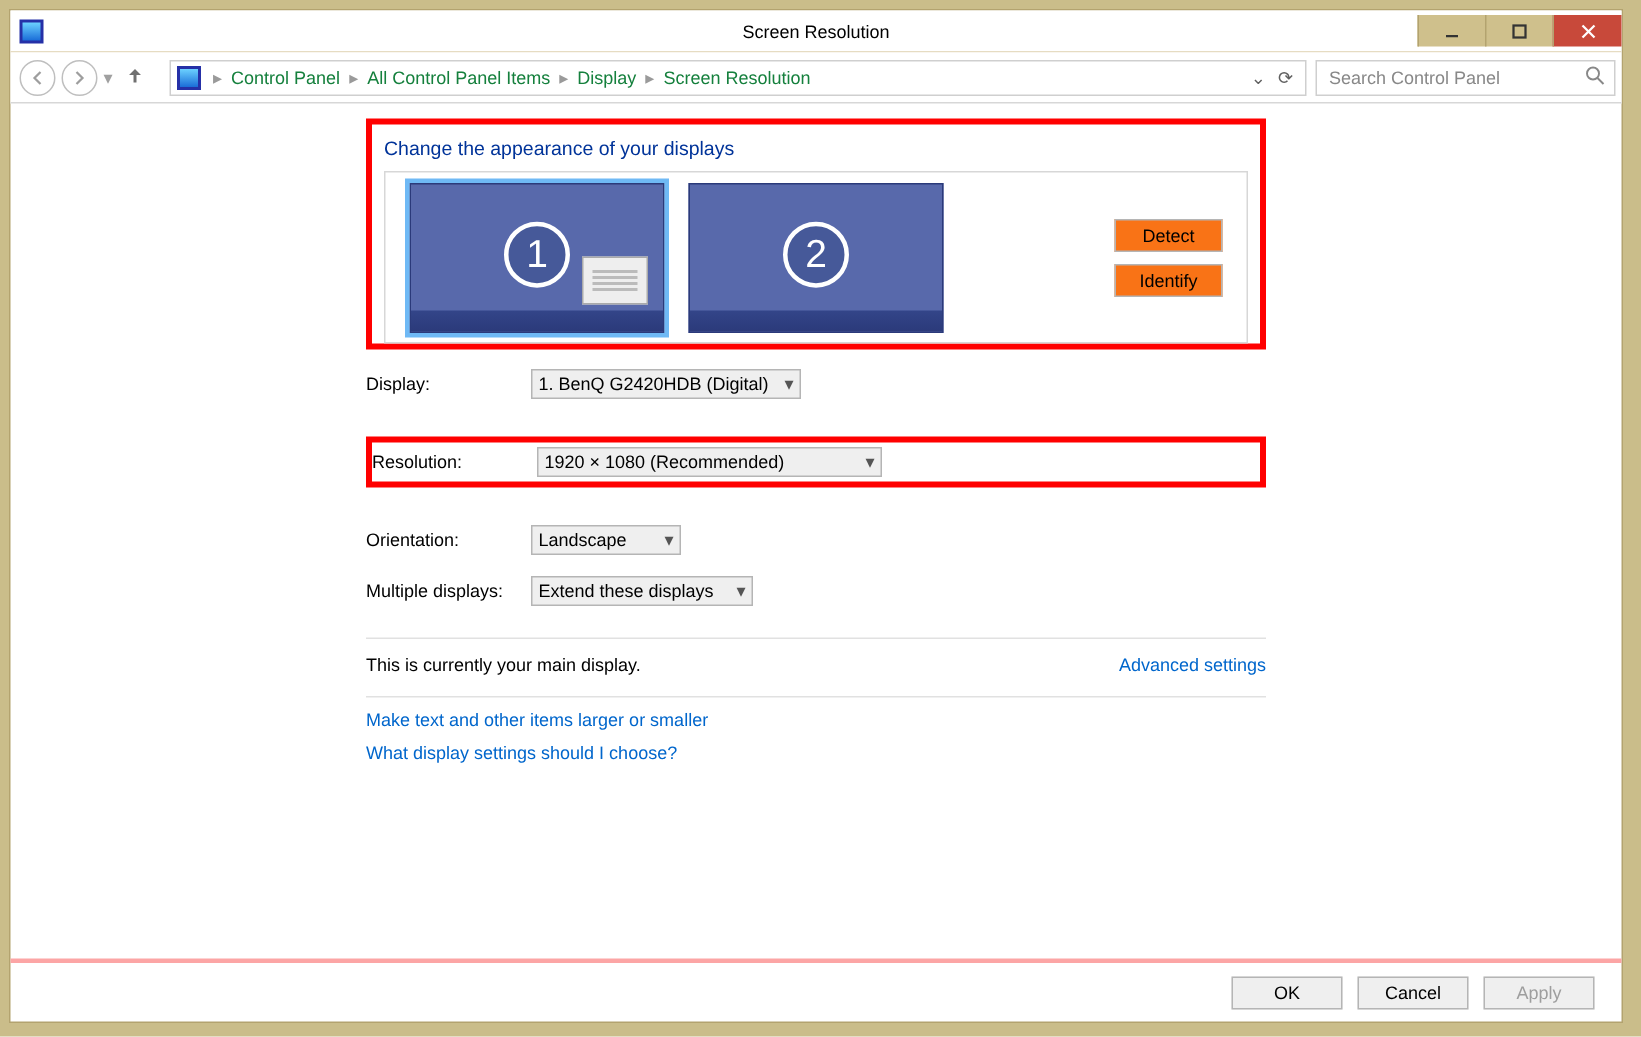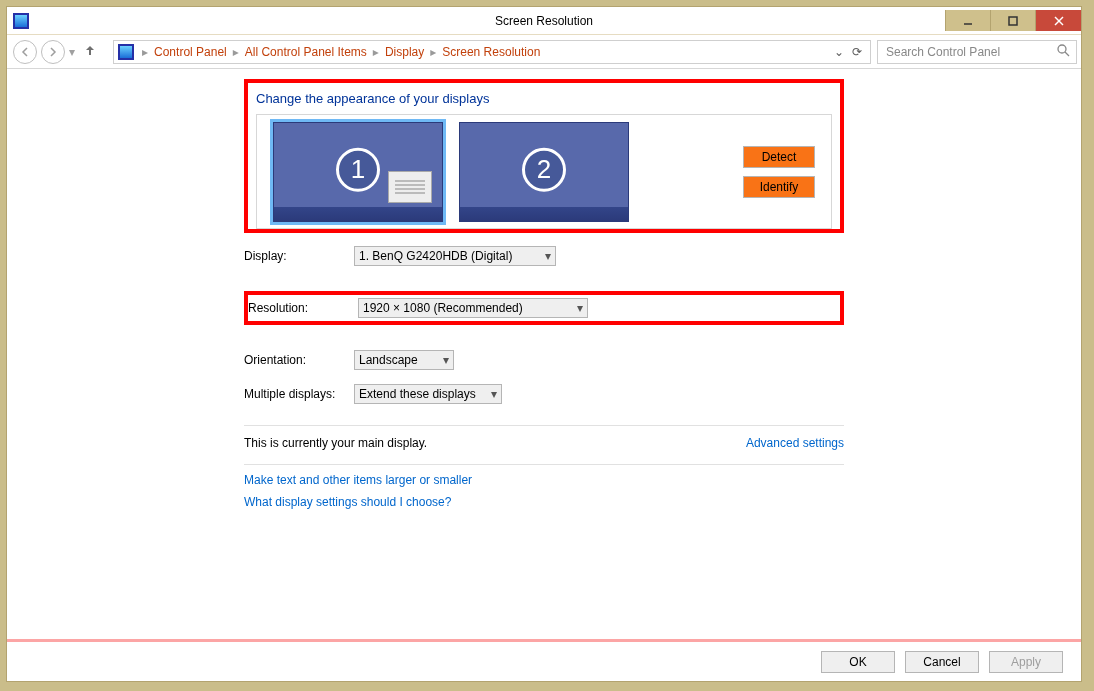--- a/index.html
+++ b/index.html
@@ -30,21 +30,21 @@
     display:flex; align-items:center; justify-content:center; color:#9e9e9e;
   }
   .nav-dd { width:10px; color:#a0a0a0; text-align:center; }
   .nav-up { width:18px; margin:0 6px; color:#707070; }
   .addressbar {
     flex:1; height:24px; border:1px solid #cfcfcf; display:flex; align-items:center; padding:0 4px; margin:0 6px;
   }
   .addr-icon { width:16px; height:16px; background:#2530a7; margin-right:6px; position:relative; }
   .addr-icon::after { content:""; position:absolute; inset:2px; background:linear-gradient(#6bd1ff,#1a6dd8); }
   .crumbs { display:flex; align-items:center; gap:0; flex:1; }
-  .crumb { padding:0 4px; color:#c2410c; }
+  .crumb { padding:0 4px; color:#15803d; }
   .crumb-sep { color:#9a9a9a; padding:0 2px; }
   .addr-tail { display:flex; align-items:center; gap:8px; color:#606060; padding-right:4px; }
   .searchbox {
     width:200px; height:24px; border:1px solid #cfcfcf; display:flex; align-items:center; padding:0 6px; color:#888;
   }
   .searchbox input { border:none; outline:none; flex:1; color:#888; font-style:italic; }
   .searchbox input::placeholder { color:#888; font-style:normal; }
   .content { flex:1; overflow:auto; }
   .content-inner { width:600px; margin:10px auto 0 auto; }
   .hi-box { border:4px solid #f00; padding:0; position:relative; }
@@ -204,21 +204,21 @@
               <div class="btn">Detect</div>
               <div class="btn">Identify</div>
             </div>
           </div>
         </div>
       </div>
 
       <div class="fields">
         <div class="row">
           <div class="lbl">Display:</div>
-          <div class="select" style="width:202px;">
+          <div class="select" style="width:180px;">
             <span>1. BenQ G2420HDB (Digital)</span>
             <span class="caret">▾</span>
           </div>
         </div>
 
         <div class="row-hi">
           <div class="row-inner">
             <div class="lbl">Resolution:</div>
             <div class="select" style="width:230px;">
               <span>1920 × 1080 (Recommended)</span>

